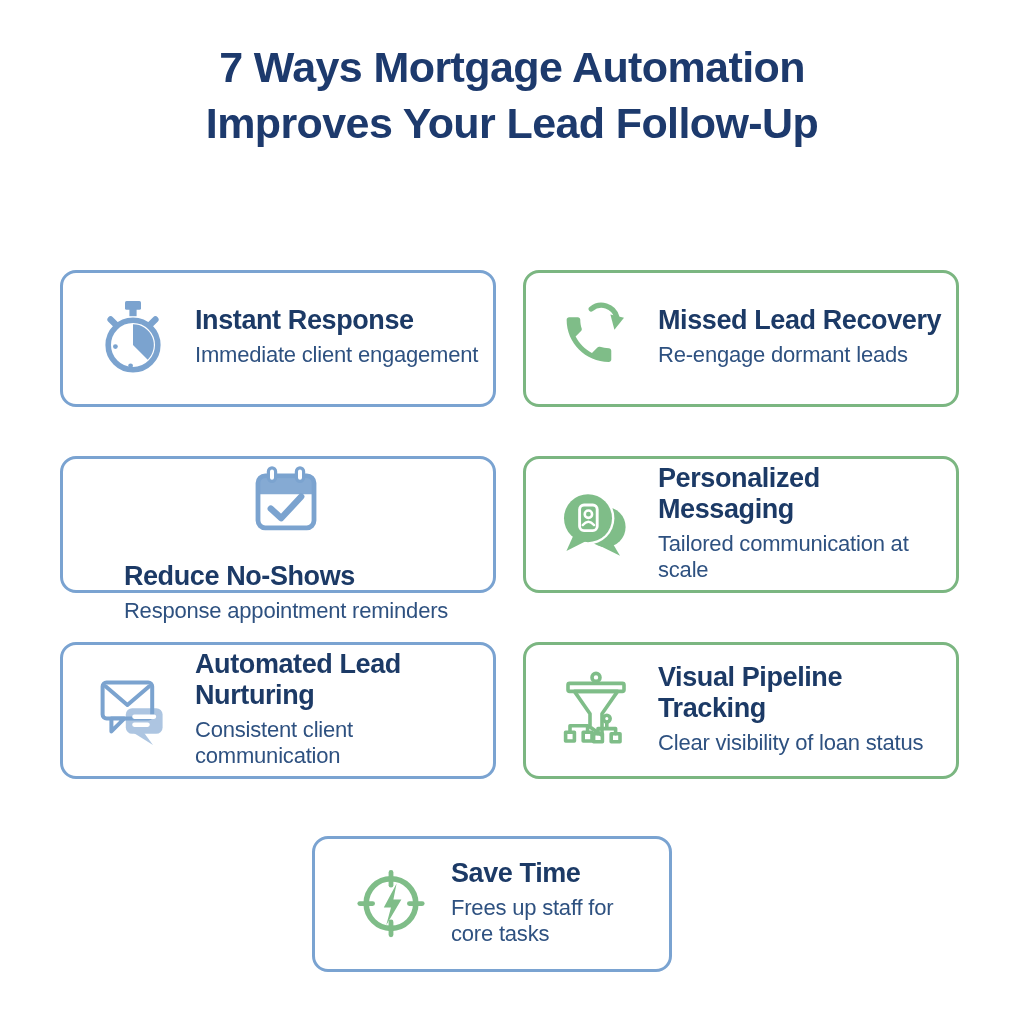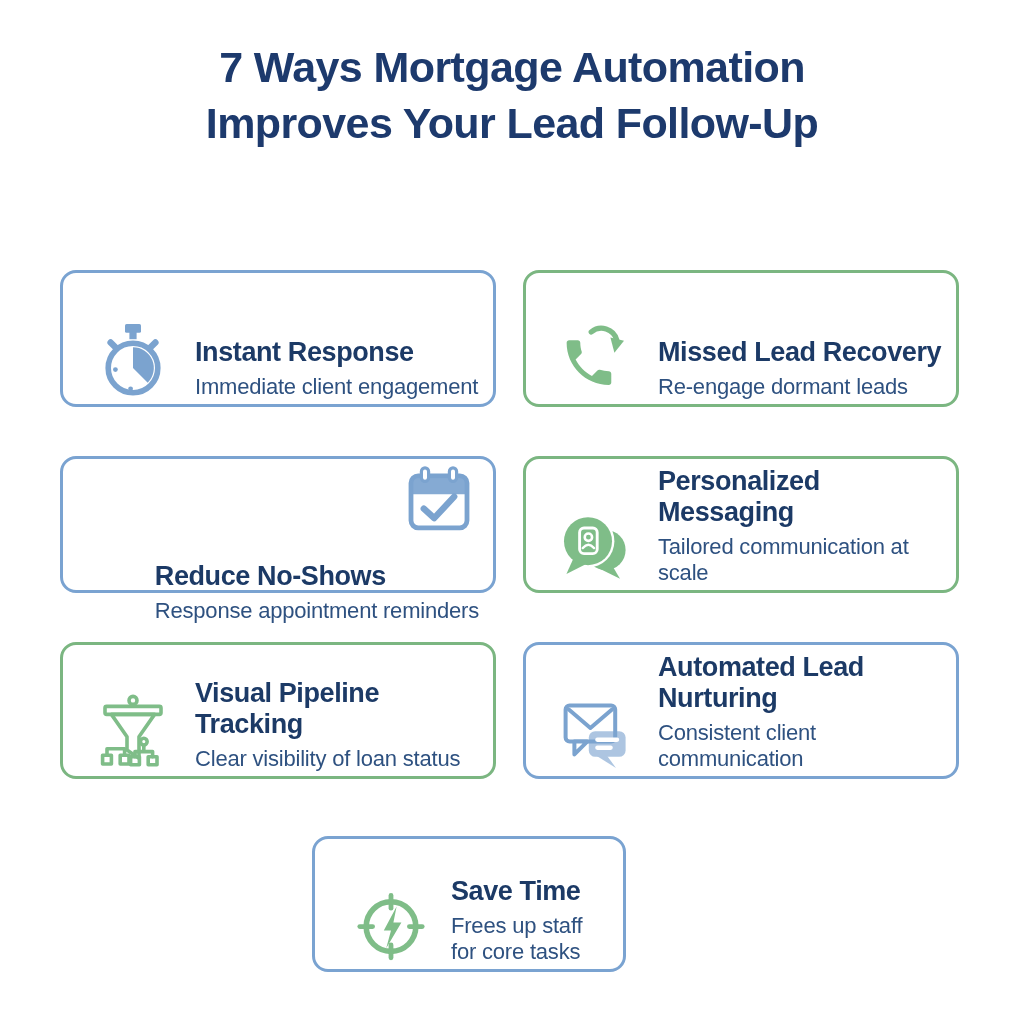--- a/index.html
+++ b/index.html
@@ -27,21 +27,21 @@
     column-gap:27px;
     row-gap:49px;
   }
   .card{
     box-sizing:border-box;
     height:137px;
     background:#ffffff;
     border:3px solid #7aa3d1;
     border-radius:16px;
     display:flex;
-    align-items:flex-end;
+    align-items:center;
     padding:0 14px 4px 30px;
     gap:22px;
   }
   .card .icon{
     flex:0 0 80px;
     width:80px;height:80px;
     color:#7ba3cf;
   }
   .card .icon svg{width:100%;height:100%;display:block;}
   .card-text{display:flex;flex-direction:column;}
@@ -53,21 +53,21 @@
   }
   .card-sub{
     font-size:22px;
     margin-top:6px;
     letter-spacing:-0.2px;
     color:var(--card-sub,#2e5180);
   }
   .bottom-card{
     position:absolute;
     left:312px;top:836px;
-    width:314px;height:136px;
+    width:360px;height:136px;
     padding:0 10px 4px 36px;
     gap:20px;
   }
 </style>
 </head>
 <body>
 
 <div class="page">
 
   <div class="title">
@@ -141,20 +141,42 @@
           <g fill="none" stroke="#ffffff" stroke-linecap="round">
             <rect x="29.5" y="27.5" width="22" height="32" rx="5.5" stroke-width="3.6"></rect>
             <circle cx="40.5" cy="39" r="4.6" stroke-width="3.2"></circle>
             <path d="M33.5 52.5 q7 -8 14 0" stroke-width="3.2"></path>
           </g>
         </svg>
       </span>
       <span class="card-text">
         <span class="card-title">Personalized Messaging</span>
         <span class="card-sub">Tailored communication at scale</span>
+      </span>
+    </div>
+
+    <div class="card" style="border-color: rgb(122, 163, 209);">
+      <span class="icon" style="color: rgb(123, 163, 207);">
+        <svg viewBox="0 0 100 100">
+          <g stroke="currentColor" stroke-width="5" fill="#ffffff" stroke-linejoin="round">
+            <rect x="12" y="17" width="62" height="45" rx="5"></rect>
+            <path d="M16 22 L43 45 L70 22" fill="none" stroke-linecap="round"></path>
+            <path d="M23 62 V78 L39 62 Z"></path>
+          </g>
+          <g fill="currentColor" opacity="0.62">
+            <rect x="41" y="49" width="46" height="32" rx="8"></rect>
+            <polygon points="64,80 75,95 51,80"></polygon>
+          </g>
+          <rect x="49" y="57" width="30" height="5.5" rx="2.7" fill="#ffffff"></rect>
+          <rect x="49" y="67" width="22" height="5.5" rx="2.7" fill="#ffffff"></rect>
+        </svg>
+      </span>
+      <span class="card-text">
+        <span class="card-title">Automated Lead Nurturing</span>
+        <span class="card-sub">Consistent client communication</span>
       </span>
     </div>
 
     <div class="card" style="border-color: rgb(123, 182, 129);">
       <span class="icon" style="color: rgb(127, 189, 136);">
         <svg viewBox="0 0 100 100" fill="none" stroke="currentColor" stroke-width="4.5" stroke-linejoin="round" stroke-linecap="round">
           <circle cx="50" cy="10.5" r="5"></circle>
           <rect x="15" y="18" width="70" height="10" rx="2"></rect>
           <path d="M23 28 H77 L57.5 56 V83 L42.5 72.5 V56 Z"></path>
           <path d="M17.5 79 V71 H39.5 V79"></path>
@@ -162,42 +184,20 @@
           <rect x="34" y="79" width="11" height="11"></rect>
           <circle cx="63.5" cy="62" r="4.2"></circle>
           <path d="M63.5 66.5 V74.5 M52.5 81 V74.5 H74.5 V81"></path>
           <rect x="47" y="81" width="11" height="10"></rect>
           <rect x="69" y="81" width="11" height="10"></rect>
         </svg>
       </span>
       <span class="card-text">
         <span class="card-title">Visual Pipeline Tracking</span>
         <span class="card-sub">Clear visibility of loan status</span>
-      </span>
-    </div>
-
-    <div class="card" style="border-color: rgb(122, 163, 209);">
-      <span class="icon" style="color: rgb(123, 163, 207);">
-        <svg viewBox="0 0 100 100">
-          <g stroke="currentColor" stroke-width="5" fill="#ffffff" stroke-linejoin="round">
-            <rect x="12" y="17" width="62" height="45" rx="5"></rect>
-            <path d="M16 22 L43 45 L70 22" fill="none" stroke-linecap="round"></path>
-            <path d="M23 62 V78 L39 62 Z"></path>
-          </g>
-          <g fill="currentColor" opacity="0.62">
-            <rect x="41" y="49" width="46" height="32" rx="8"></rect>
-            <polygon points="64,80 75,95 51,80"></polygon>
-          </g>
-          <rect x="49" y="57" width="30" height="5.5" rx="2.7" fill="#ffffff"></rect>
-          <rect x="49" y="67" width="22" height="5.5" rx="2.7" fill="#ffffff"></rect>
-        </svg>
-      </span>
-      <span class="card-text">
-        <span class="card-title">Automated Lead Nurturing</span>
-        <span class="card-sub">Consistent client communication</span>
       </span>
     </div>
 
   </div>
 
   <div class="card bottom-card" style="border-color: rgb(122, 163, 209);">
     <span class="icon" style="color: rgb(127, 189, 136);">
       <svg viewBox="0 0 100 100">
         <circle cx="50" cy="52" r="31" fill="none" stroke="currentColor" stroke-width="7"></circle>
         <g stroke="currentColor" stroke-width="6" stroke-linecap="round">

